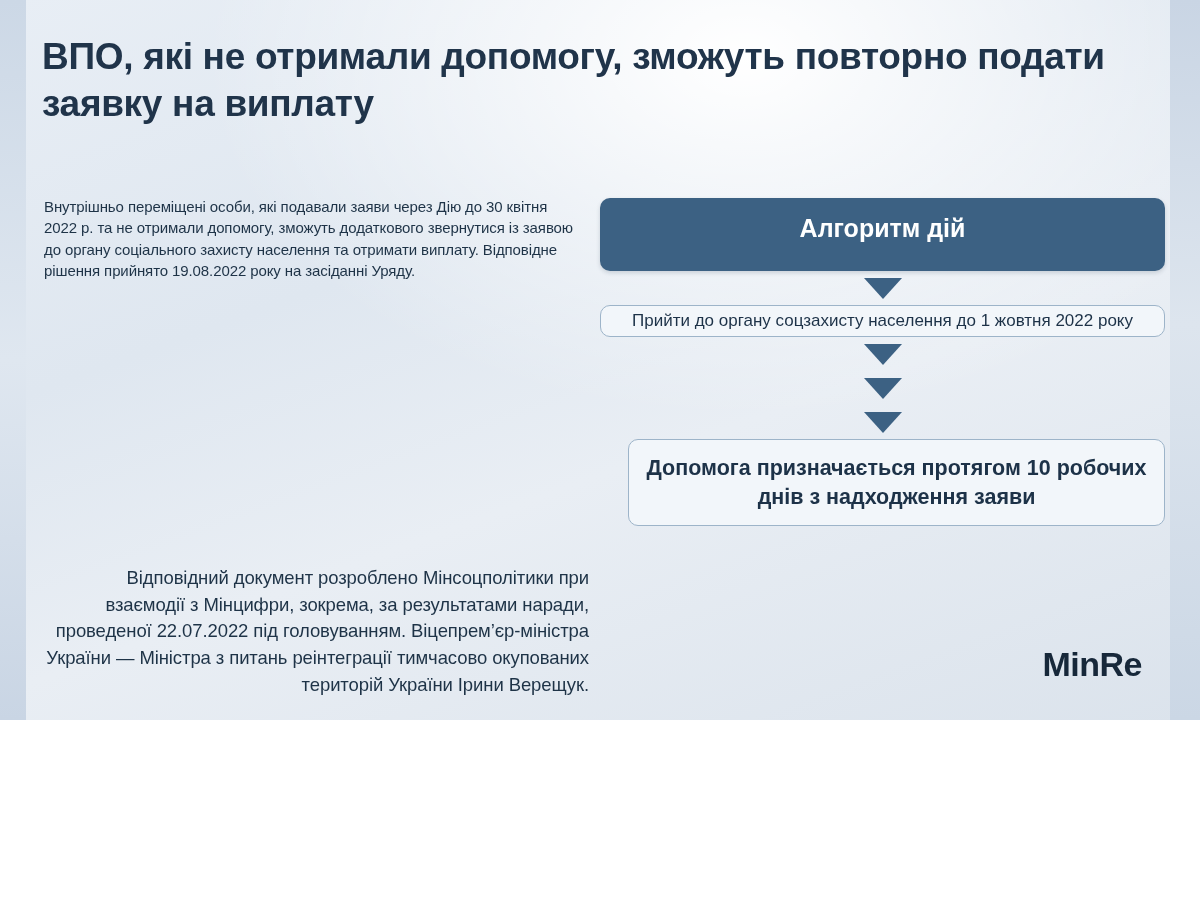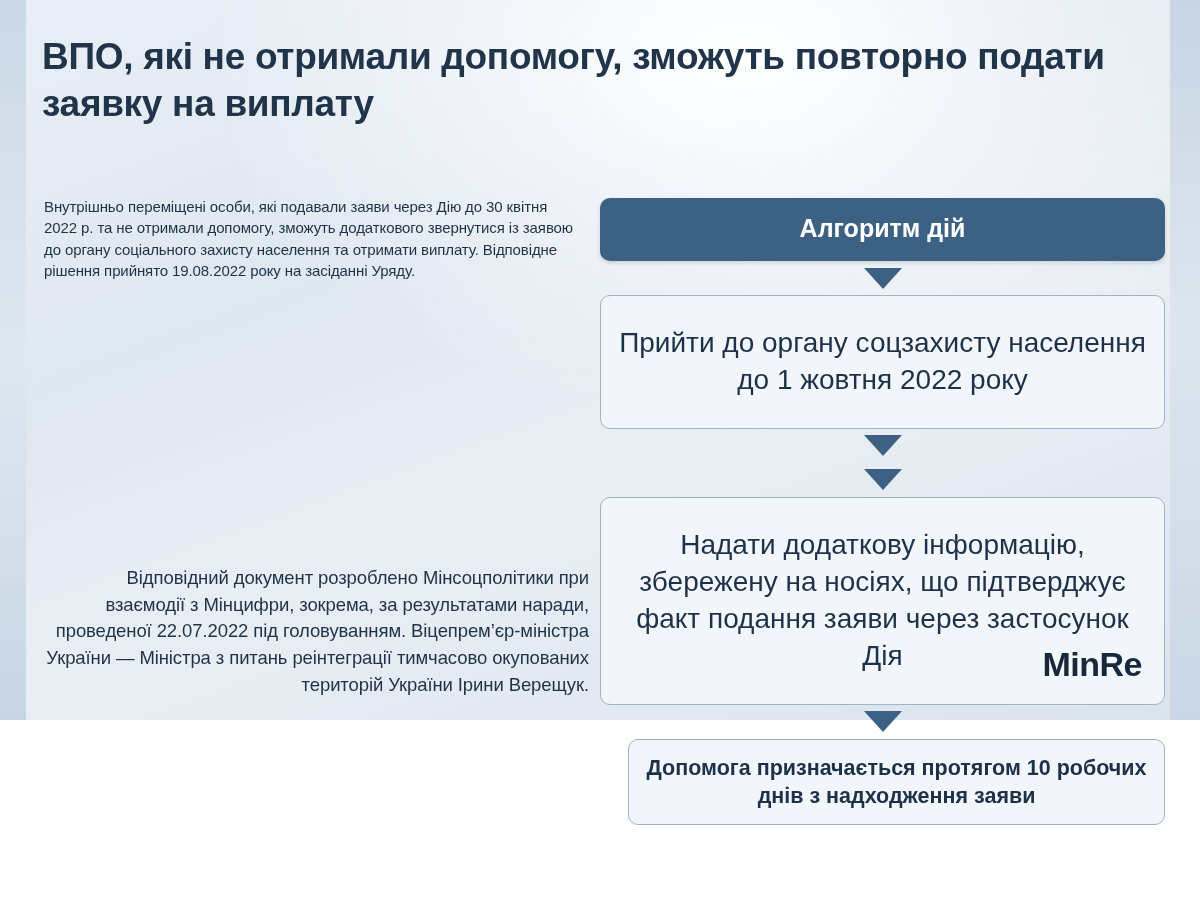--- a/index.html
+++ b/index.html
@@ -79,32 +79,32 @@
     top: 198px;
     width: 565px;
   }
   .flow-head {
     background: #3c6183;
     color: #ffffff;
     border-radius: 10px;
     font-size: 25px;
     font-weight: bold;
     text-align: center;
-    padding: 16px 10px 18px;
+    padding: 16px 10px 28px;
     box-shadow: 0 2px 4px rgba(40,60,85,0.18);
   }
   .step {
     background: #f2f6fa;
     border: 1.5px solid #9db4c9;
     border-radius: 10px;
     color: #1d3248;
-    font-size: 28px;
+    font-size: 17px;
     line-height: 1.32;
     text-align: center;
-    padding: 29px 18px;
+    padding: 4px 18px;
     box-sizing: border-box;
   }
   .step.strong {
     font-weight: bold;
     font-size: 21.5px;
     padding: 14px 14px;
     margin-left: 28px;
   }
   .arrow-wrap {
     display: flex;
@@ -151,21 +151,20 @@
     </div>
     <div class="step">Прийти до органу соцзахисту населення до 1 жовтня 2022 року</div>
 
     <div class="arrow-wrap">
       <div class="arrow"></div>
     </div>
 
     <div class="arrow-wrap">
       <div class="arrow"></div>
     </div>
-    <div class="step">Надати додаткову інформацію, збережену на носіях, що підтверджує факт подання заяви через застосунок Дія</div>
 
     <div class="arrow-wrap">
       <div class="arrow"></div>
     </div>
     <div class="step strong">Допомога призначається протягом 10 робочих днів з надходження заяви</div>
   </div>
 
   <div class="brand">MinRe</div>
 </div>
 

